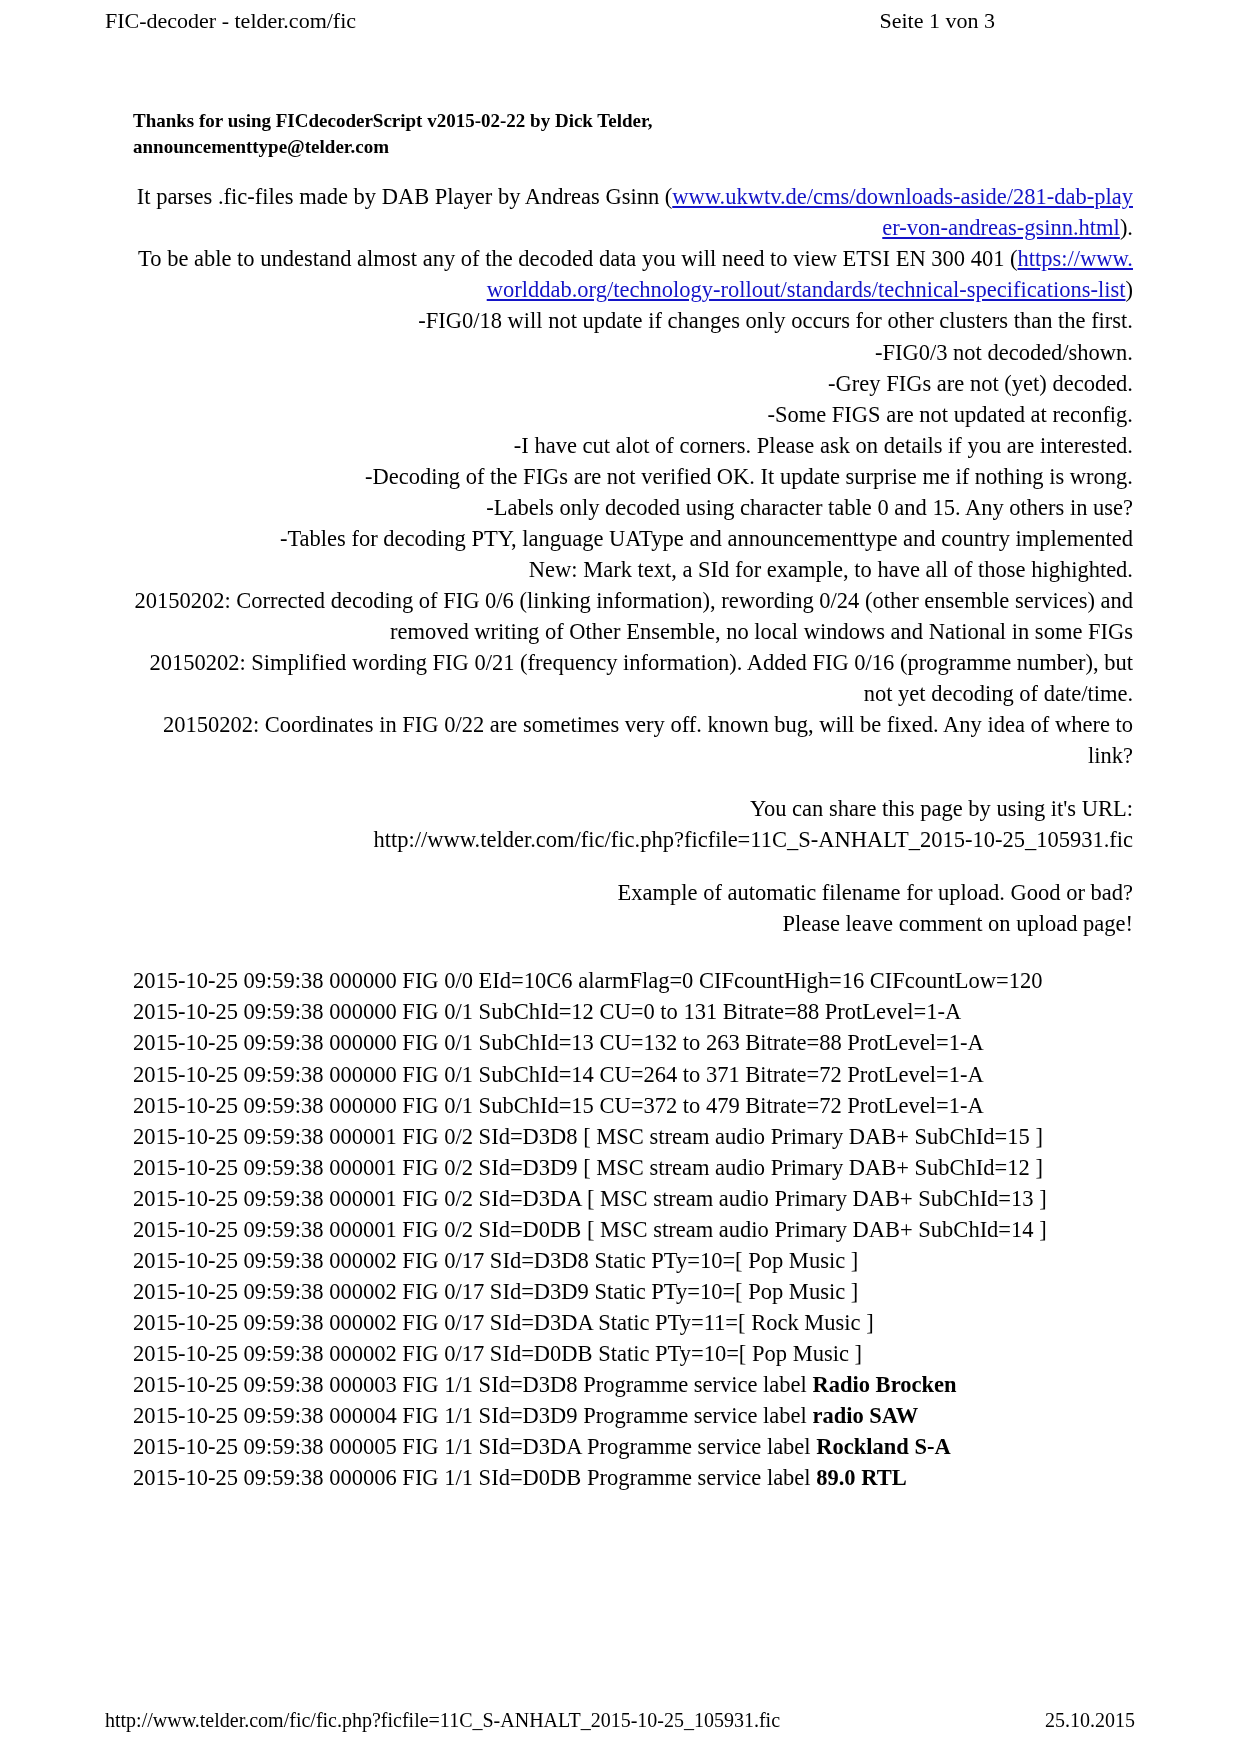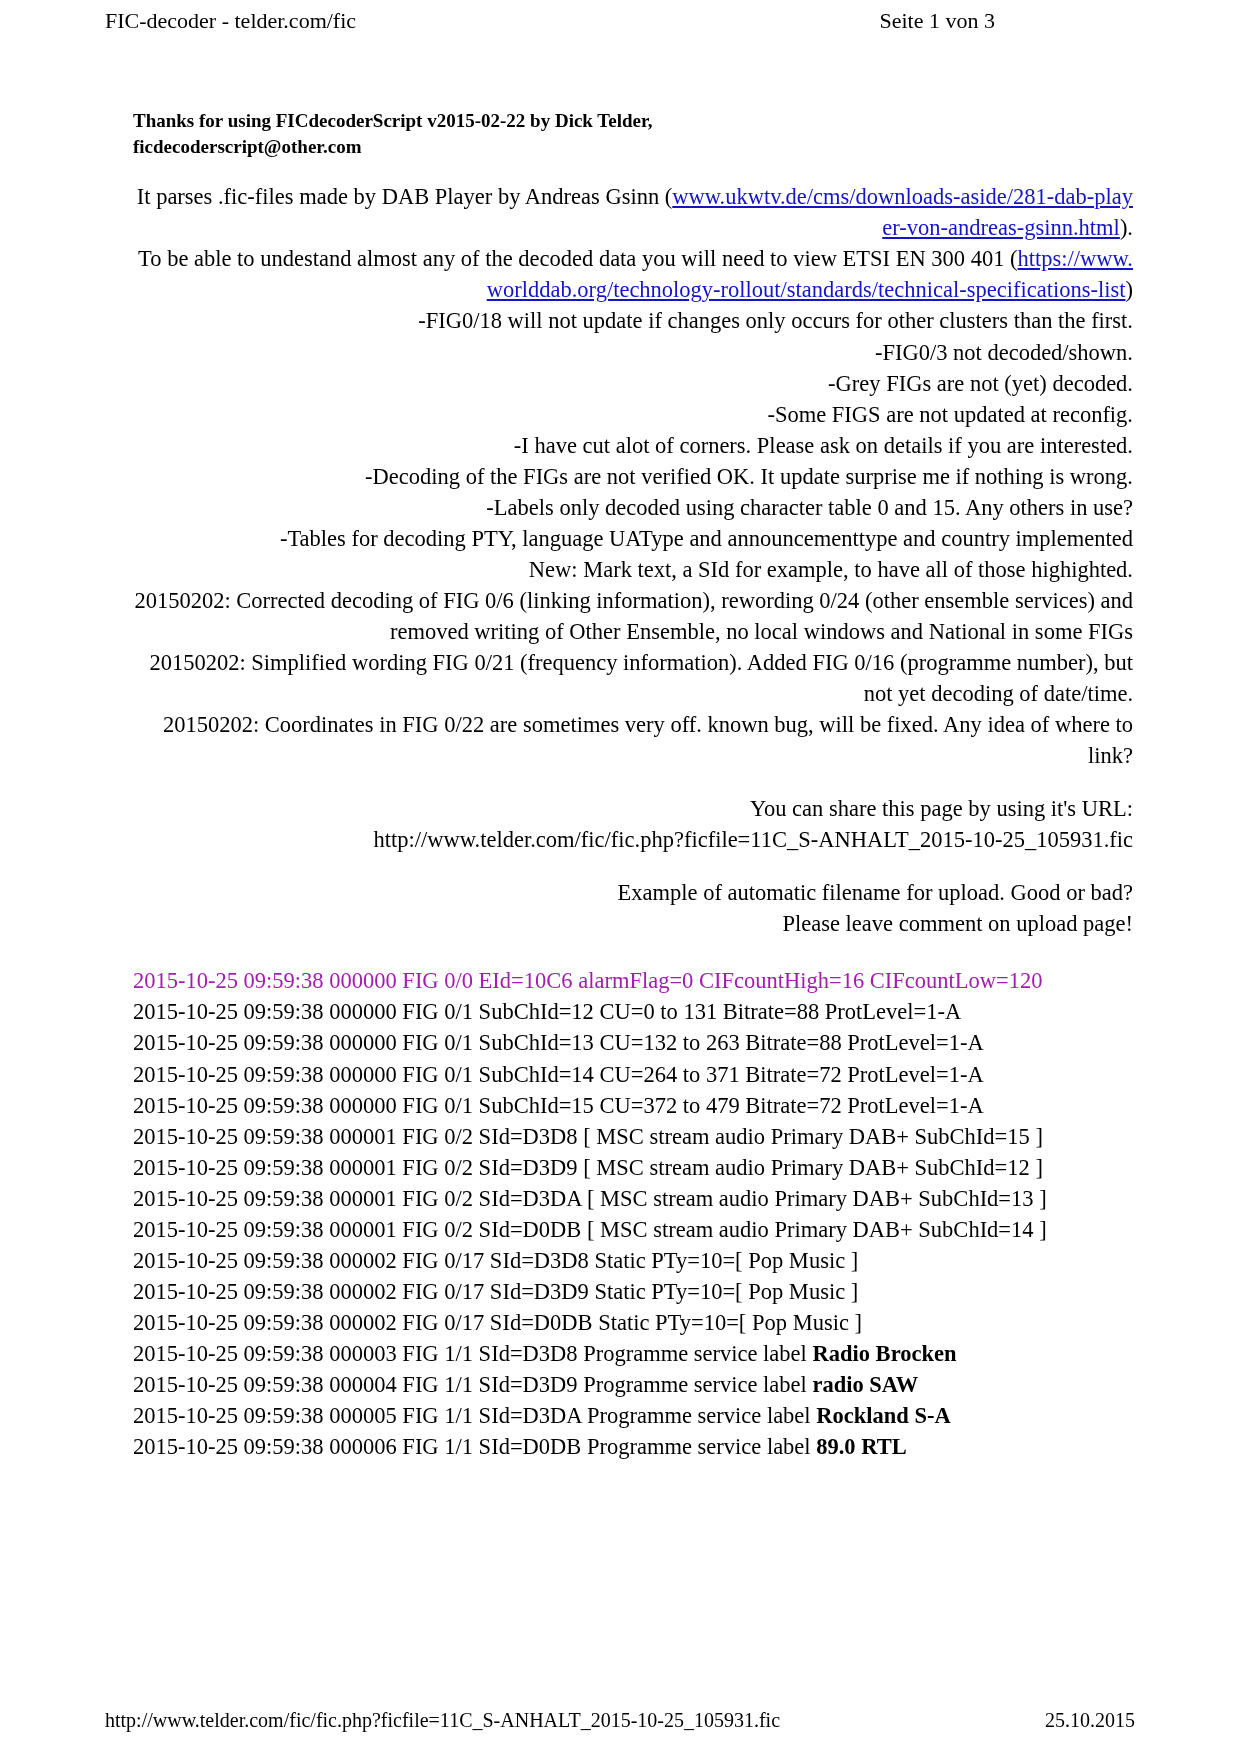--- a/index.html
+++ b/index.html
@@ -71,38 +71,38 @@
     color: #1414c8;
     text-decoration: underline;
     word-break: break-all;
   }
   .log {
     margin-top: 26px;
     font-size: 22.5px;
     line-height: 1.38;
   }
   .log-line { }
-  .log-green { color: #a21caf; }
+  .log-green { color: #000000; }
   .bold { font-weight: bold; }
 </style>
 </head>
 <body>
 
 <div class="page">
 
   <div class="page-header">
     <div>FIC-decoder - telder.com/fic</div>
     <div>Seite 1 von 3</div>
   </div>
 
   <div class="content">
 
     <div class="title">
       <div>Thanks for using FICdecoderScript v2015-02-22 by Dick Telder,</div>
-      <div>ficdecoderscript@other.com</div>
+      <div>announcementtype@telder.com</div>
     </div>
 
     <div class="para">
       <div class="line"><span>It parses .fic-files made by DAB Player by Andreas Gsinn (</span><a class="link" href="#">www.ukwtv.de/cms/downloads-aside/281-dab-player-von-andreas-gsinn.html</a><span>).</span></div>
       <div class="line"><span>To be able to undestand almost any of the decoded data you will need to view ETSI EN 300 401 (</span><a class="link" href="#">https://www.worlddab.org/technology-rollout/standards/technical-specifications-list</a><span>)</span></div>
       <div class="line">-FIG0/18 will not update if changes only occurs for other clusters than the first.</div>
       <div class="line">-FIG0/3 not decoded/shown.</div>
       <div class="line">-Grey FIGs are not (yet) decoded.</div>
       <div class="line">-Some FIGS are not updated at reconfig.</div>
       <div class="line">-I have cut alot of corners. Please ask on details if you are interested.</div>
@@ -130,20 +130,21 @@
       <div class="log-line">2015-10-25 09:59:38 000000 FIG 0/1 SubChId=12 CU=0 to 131 Bitrate=88 ProtLevel=1-A</div>
       <div class="log-line">2015-10-25 09:59:38 000000 FIG 0/1 SubChId=13 CU=132 to 263 Bitrate=88 ProtLevel=1-A</div>
       <div class="log-line">2015-10-25 09:59:38 000000 FIG 0/1 SubChId=14 CU=264 to 371 Bitrate=72 ProtLevel=1-A</div>
       <div class="log-line">2015-10-25 09:59:38 000000 FIG 0/1 SubChId=15 CU=372 to 479 Bitrate=72 ProtLevel=1-A</div>
       <div class="log-line">2015-10-25 09:59:38 000001 FIG 0/2 SId=D3D8 [ MSC stream audio Primary DAB+ SubChId=15 ]</div>
       <div class="log-line">2015-10-25 09:59:38 000001 FIG 0/2 SId=D3D9 [ MSC stream audio Primary DAB+ SubChId=12 ]</div>
       <div class="log-line">2015-10-25 09:59:38 000001 FIG 0/2 SId=D3DA [ MSC stream audio Primary DAB+ SubChId=13 ]</div>
       <div class="log-line">2015-10-25 09:59:38 000001 FIG 0/2 SId=D0DB [ MSC stream audio Primary DAB+ SubChId=14 ]</div>
       <div class="log-line">2015-10-25 09:59:38 000002 FIG 0/17 SId=D3D8 Static PTy=10=[ Pop Music ]</div>
       <div class="log-line">2015-10-25 09:59:38 000002 FIG 0/17 SId=D3D9 Static PTy=10=[ Pop Music ]</div>
+      <div class="log-line">2015-10-25 09:59:38 000002 FIG 0/17 SId=D3DA Static PTy=11=[ Rock Music ]</div>
       <div class="log-line">2015-10-25 09:59:38 000002 FIG 0/17 SId=D0DB Static PTy=10=[ Pop Music ]</div>
       <div class="log-line"><span>2015-10-25 09:59:38 000003 FIG 1/1 SId=D3D8 Programme service label </span><span class="bold">Radio Brocken</span></div>
       <div class="log-line"><span>2015-10-25 09:59:38 000004 FIG 1/1 SId=D3D9 Programme service label </span><span class="bold">radio SAW</span></div>
       <div class="log-line"><span>2015-10-25 09:59:38 000005 FIG 1/1 SId=D3DA Programme service label </span><span class="bold">Rockland S-A</span></div>
       <div class="log-line"><span>2015-10-25 09:59:38 000006 FIG 1/1 SId=D0DB Programme service label </span><span class="bold">89.0 RTL</span></div>
     </div>
 
   </div>
 
   <div class="page-footer">

